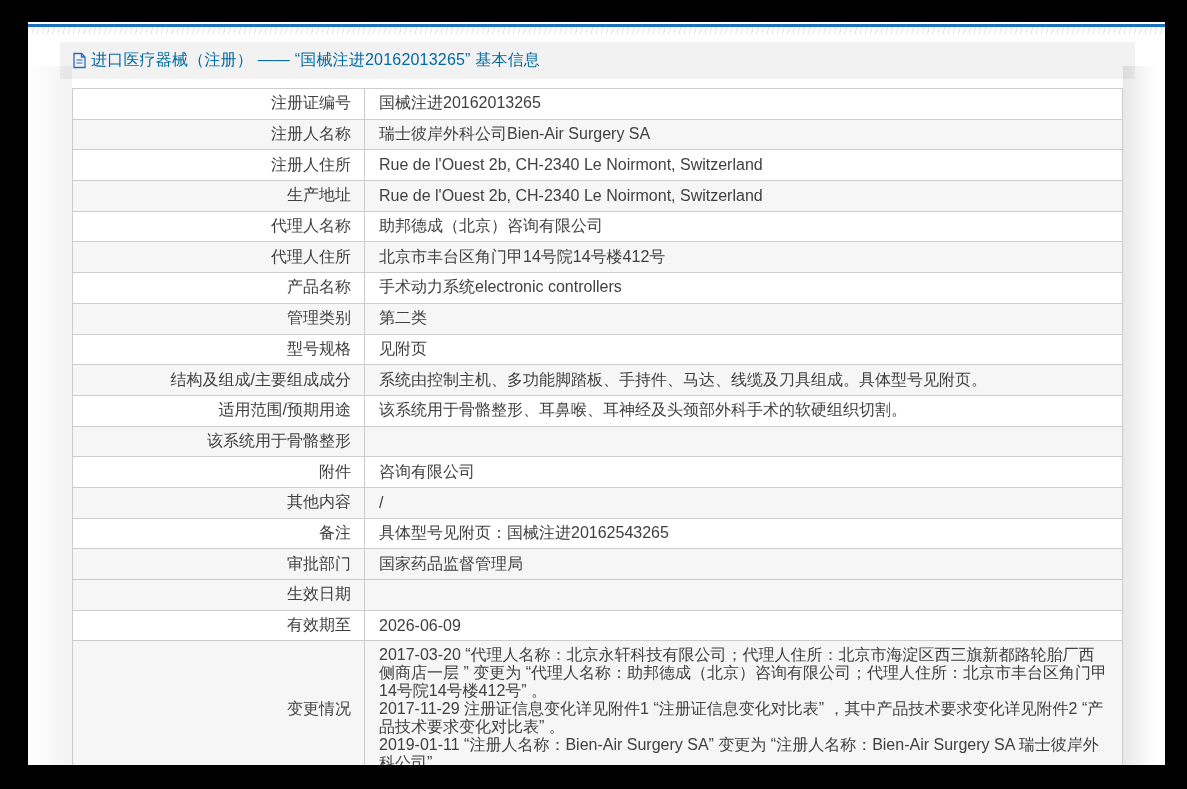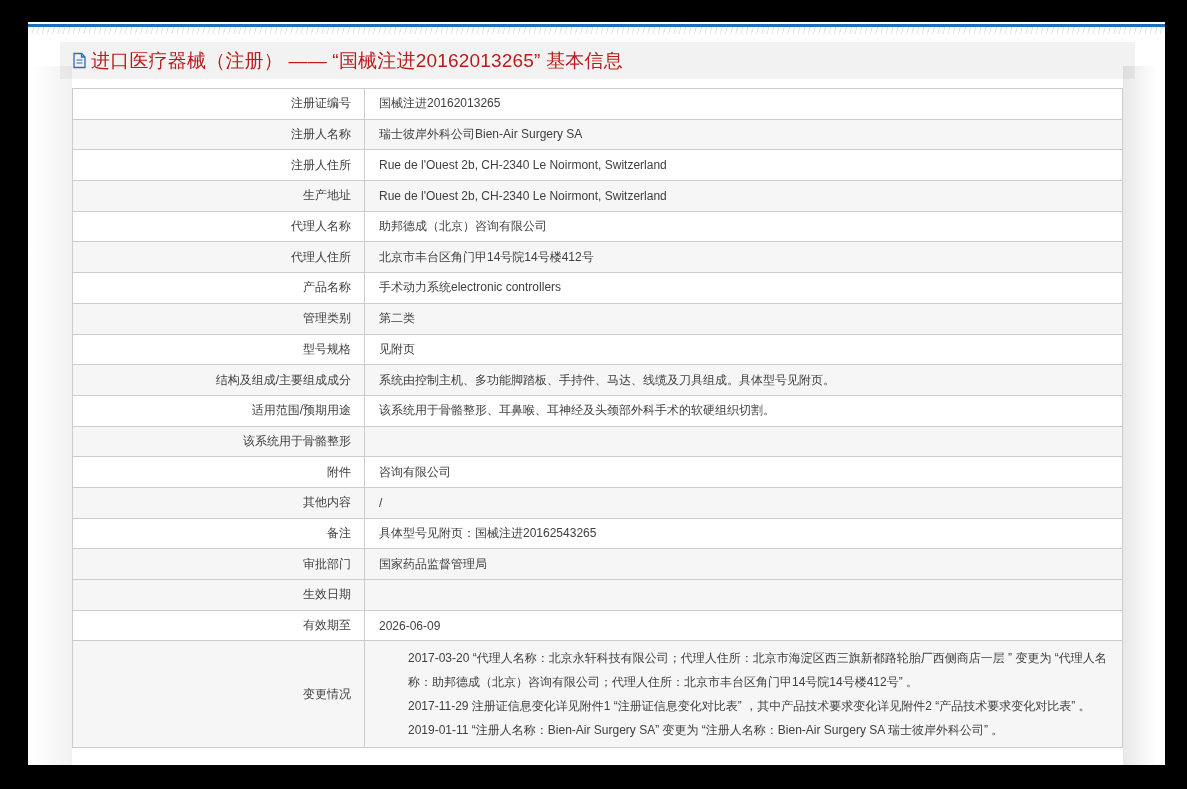--- a/index.html
+++ b/index.html
@@ -24,49 +24,49 @@
   }
   .title-bar {
     position:absolute; left:32px; top:20px;
     width:1075px; height:37px;
     background:#f2f2f2;
     display:flex; align-items:center;
     padding-left:12px; box-sizing:border-box;
   }
   .title-bar .doc-icon { display:inline-flex; margin-right:4px; }
   .title-text {
-    color:#b91c1c;
-    font-size:19px;
+    color:#0369a1;
+    font-size:16px;
     letter-spacing:.2px;
   }
   .table-wrap {
     position:absolute; left:44px; top:66px; width:1051px;
   }
   table.info {
     width:100%;
     border-collapse:collapse;
     table-layout:fixed;
   }
   table.info td {
     border:1px solid #cccccc;
-    font-size:12px;
+    font-size:16px;
     color:#404040;
     vertical-align:middle;
   }
   table.info tr { height:30.7px; background:#ffffff; }
   table.info tr.alt { background:#f6f6f6; }
   td.lab {
     width:292px;
     text-align:right;
     padding:0 13px 0 6px;
     box-sizing:border-box;
   }
   td.val { padding:0 12px 0 14px; }
   tr.tall td.val { padding-top:5px; padding-bottom:5px; }
-  .vline { line-height:24px;margin-left:29px; }
+  .vline { line-height:18px; }
   .shade-r {
     position:absolute; left:1095px; top:44px; bottom:0; width:48px;
     background:linear-gradient(to right, rgba(0,0,0,.09), rgba(255,255,255,0) 70%);
     pointer-events:none;
   }
   .shade-l {
     position:absolute; left:0; top:44px; bottom:0; width:44px;
     background:linear-gradient(to right, rgba(255,255,255,0), rgba(0,0,0,.05));
     pointer-events:none;
   }

